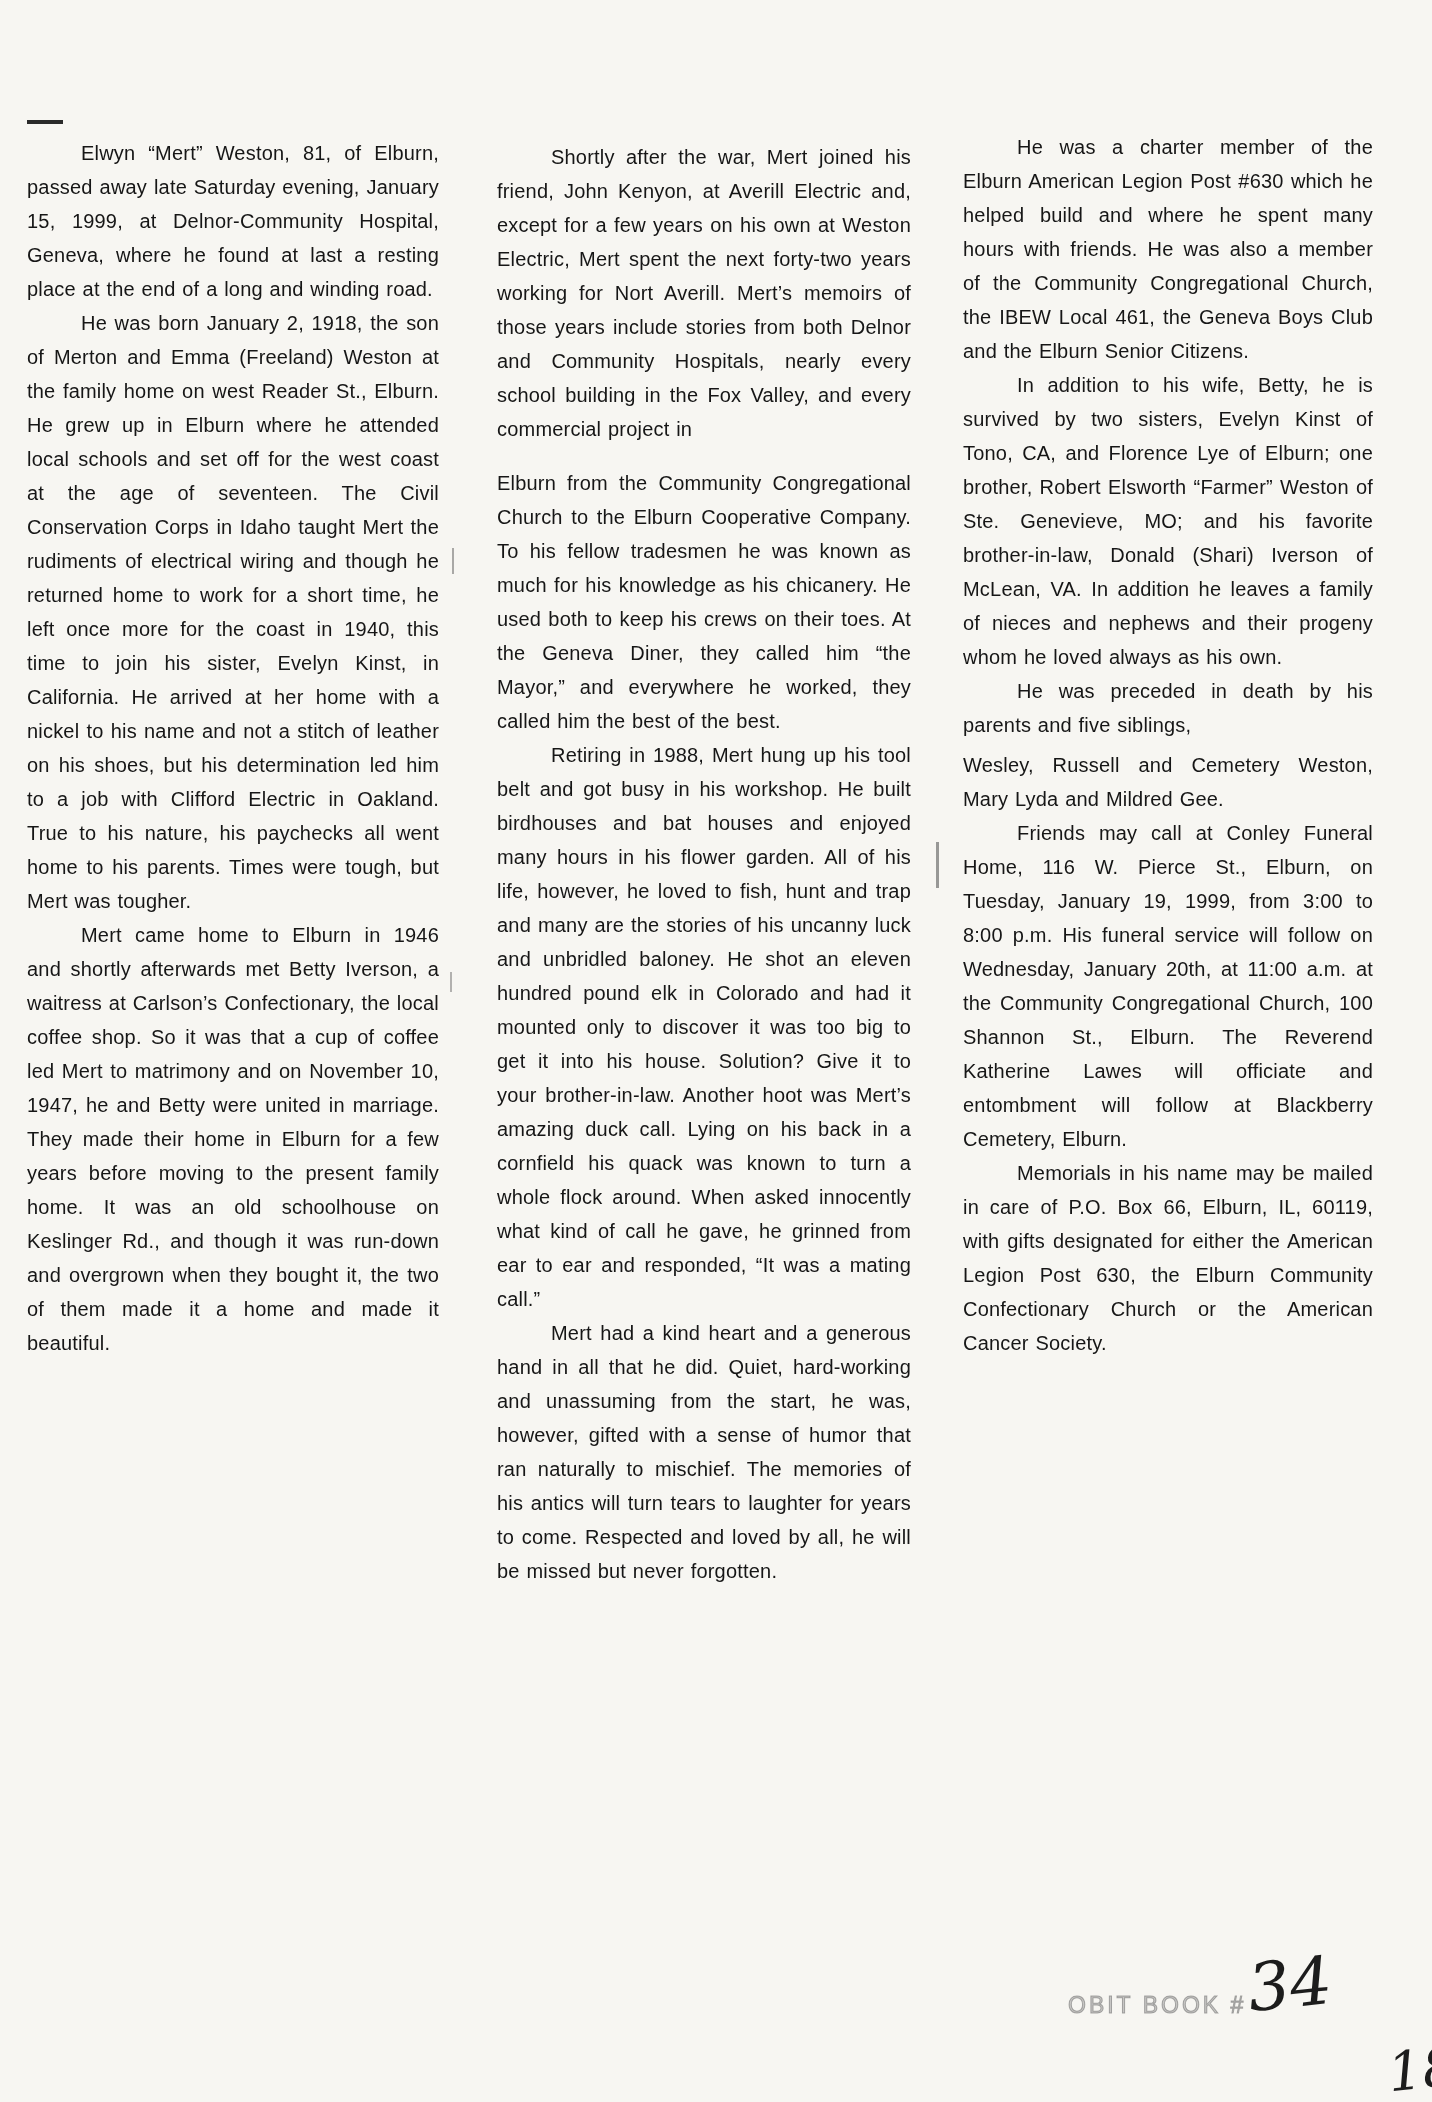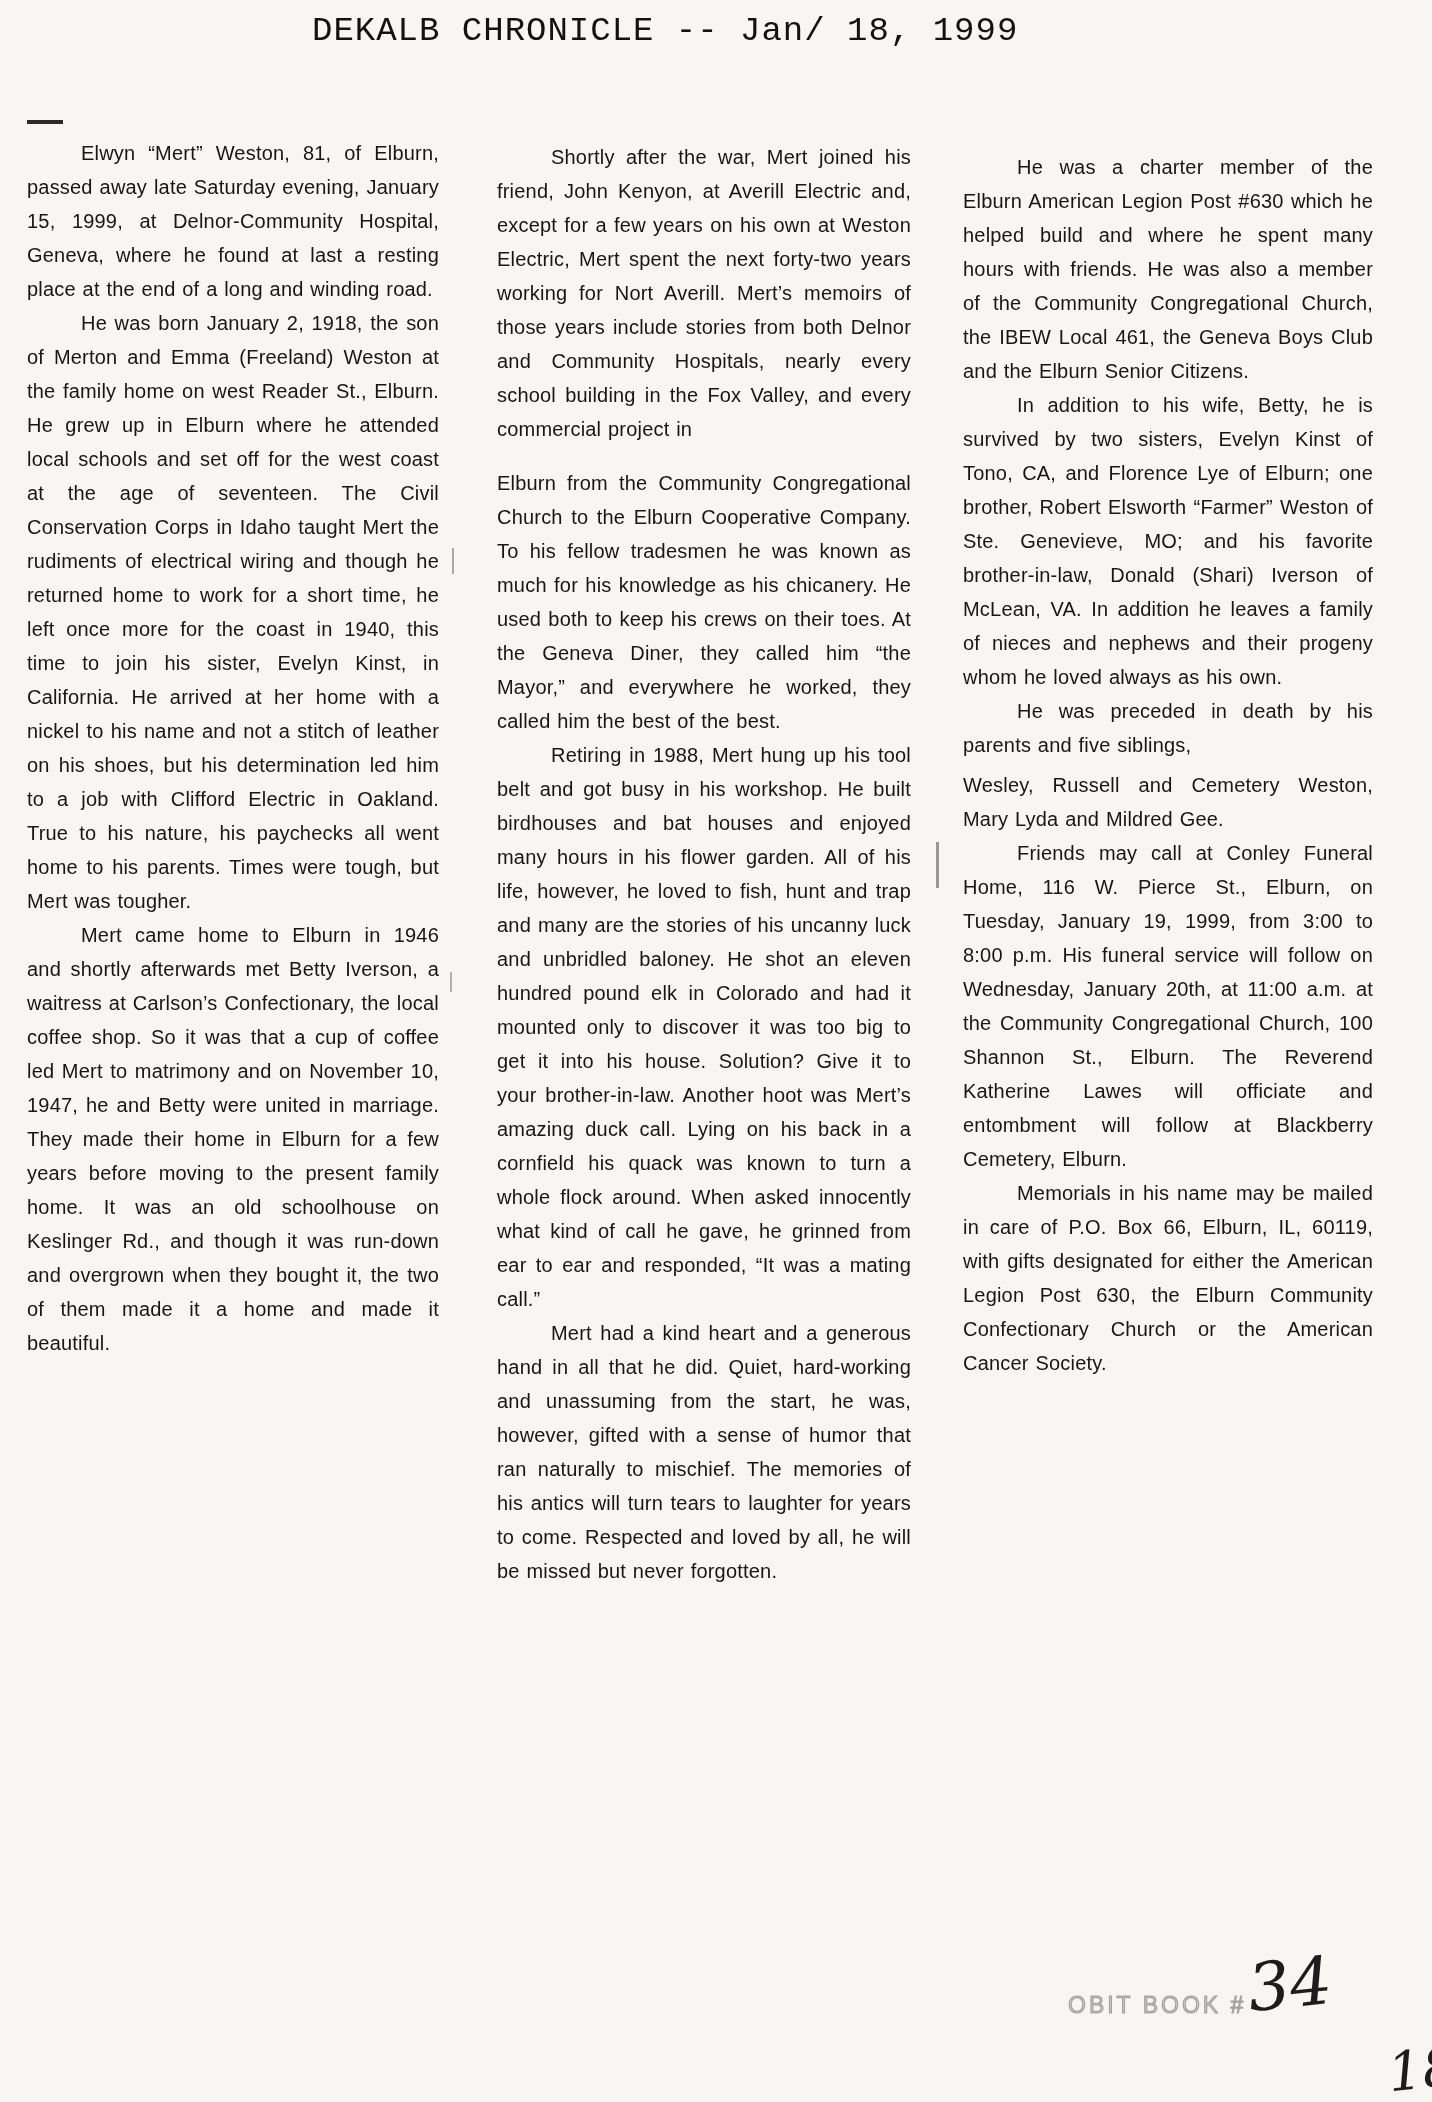--- a/index.html
+++ b/index.html
@@ -33,21 +33,21 @@
     width: 36px;
     height: 4px;
     background: #2a2a2a;
   }
   .col {
     position: absolute;
     width: 412px;
   }
   .col1 { left: 27px;  top: 136px; }
   .col2 { left: 497px; top: 140px; width: 414px; }
-  .col3 { left: 963px; top: 130px; width: 410px; margin-top: 20px; }
+  .col3 { left: 963px; top: 130px; width: 410px; }
   .title {
     font-size: 33px;
     font-weight: bold;
     letter-spacing: 0.5px;
     margin: 0 0 16px 18px;
     line-height: 36px;
     white-space: nowrap;
   }
   .para {
     margin: 0;
@@ -101,21 +101,20 @@
   }
   .a1 { left: 452px; top: 548px;  width: 2px; height: 26px; opacity: 0.45; }
   .a2 { left: 936px; top: 842px;  width: 3px; height: 46px; opacity: 0.55; }
   .a3 { left: 450px; top: 972px;  width: 2px; height: 20px; opacity: 0.4; }
 </style>
 </head>
 <body>
 
 <div class="page">
 
-  <div class="header">DEKALB CHRONICLE -- Jan/ 18, 1999</div>
 
   <div class="dash"></div>
 
   <section class="col col1">
     <p class="para">Elwyn “Mert” Weston, 81, of Elburn, passed away late Saturday evening, January 15, 1999, at Delnor-Community Hospital, Geneva, where he found at last a resting place at the end of a long and winding road.</p>
     <p class="para">He was born January 2, 1918, the son of Merton and Emma (Freeland) Weston at the family home on west Reader St., Elburn. He grew up in Elburn where he attended local schools and set off for the west coast at the age of seventeen. The Civil Conservation Corps in Idaho taught Mert the rudiments of electrical wiring and though he returned home to work for a short time, he left once more for the coast in 1940, this time to join his sister, Evelyn Kinst, in California. He arrived at her home with a nickel to his name and not a stitch of leather on his shoes, but his determination led him to a job with Clifford Electric in Oakland. True to his nature, his paychecks all went home to his parents. Times were tough, but Mert was tougher.</p>
     <p class="para">Mert came home to Elburn in 1946 and shortly afterwards met Betty Iverson, a waitress at Carlson’s Confectionary, the local coffee shop. So it was that a cup of coffee led Mert to matrimony and on November 10, 1947, he and Betty were united in marriage. They made their home in Elburn for a few years before moving to the present family home. It was an old schoolhouse on Keslinger Rd., and though it was run-down and overgrown when they bought it, the two of them made it a home and made it beautiful.</p>
   </section>
 
   <section class="col col2">

